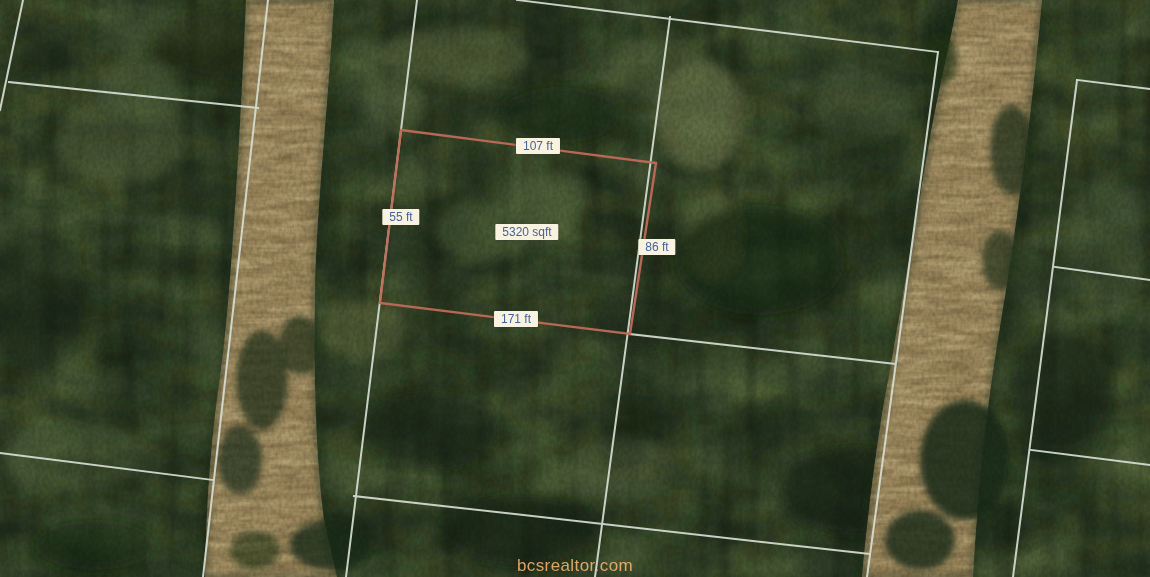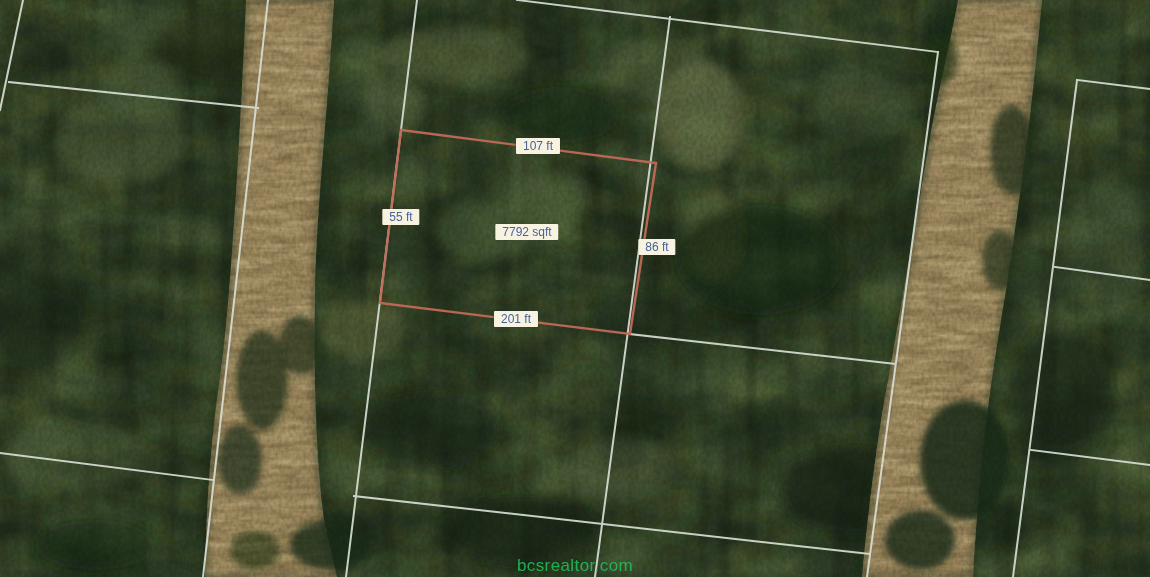--- a/index.html
+++ b/index.html
@@ -10,21 +10,21 @@
   .viewport svg{position:absolute;left:0;top:0;display:block}
   .dim-label{
     position:absolute;transform:translate(-50%,-50%);
     background:#f8f3e0;color:#45629b;
     font-size:12px;line-height:16px;padding:0 7px;white-space:nowrap;
     border-radius:1px;box-shadow:0 0 2px rgba(50,50,30,.4);
     z-index:5;
   }
   .watermark{
     position:absolute;transform:translate(-50%,-50%);
-    font-size:17px;letter-spacing:.4px;color:#22c55e;opacity:.85;
+    font-size:17px;letter-spacing:.4px;color:#fdba74;opacity:.85;
     z-index:4;white-space:nowrap;
   }
 </style>
 </head>
 <body>
 
 <div class="viewport">
 
   <svg width="1150" height="577" viewBox="0 0 1150 577" preserveAspectRatio="none">
     <defs>
@@ -158,18 +158,18 @@
       <line x1="1077" y1="80" x2="1150" y2="89"></line>
       <line x1="1055" y1="267" x2="1150" y2="280"></line>
       <line x1="1031" y1="450" x2="1150" y2="465"></line>
     </g>
 
     <polygon points="401,130 656,163 630,334 380,303" fill="none" stroke="#c06a59" stroke-width="2.4" opacity="0.95"></polygon>
   </svg>
 
   <div class="dim-label" style="left:538px;top:146px">107 ft</div>
   <div class="dim-label" style="left:401px;top:217px">55 ft</div>
-  <div class="dim-label" style="left:527px;top:232px">7792 sqft</div>
+  <div class="dim-label" style="left:527px;top:232px">5320 sqft</div>
   <div class="dim-label" style="left:657px;top:247px">86 ft</div>
-  <div class="dim-label" style="left:516px;top:319px">201 ft</div>
+  <div class="dim-label" style="left:516px;top:319px">171 ft</div>
 
   <div class="watermark" style="left:575px;top:566px">bcsrealtor.com</div>
 </div>
 
 </body></html>

